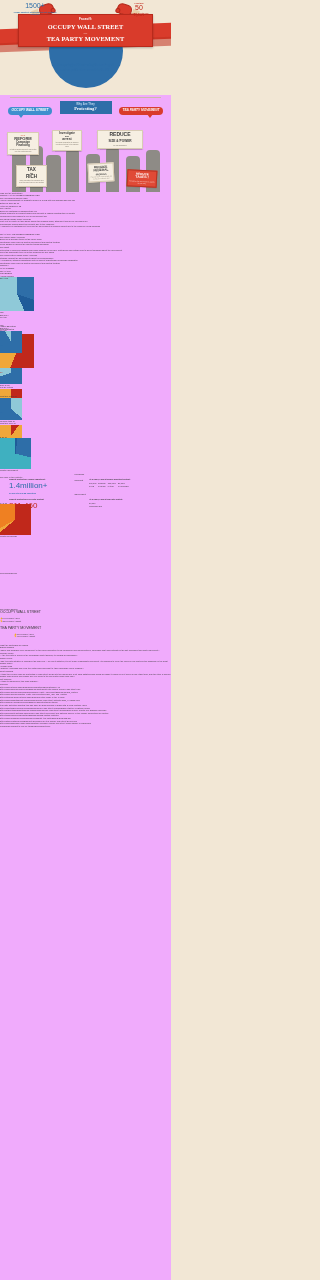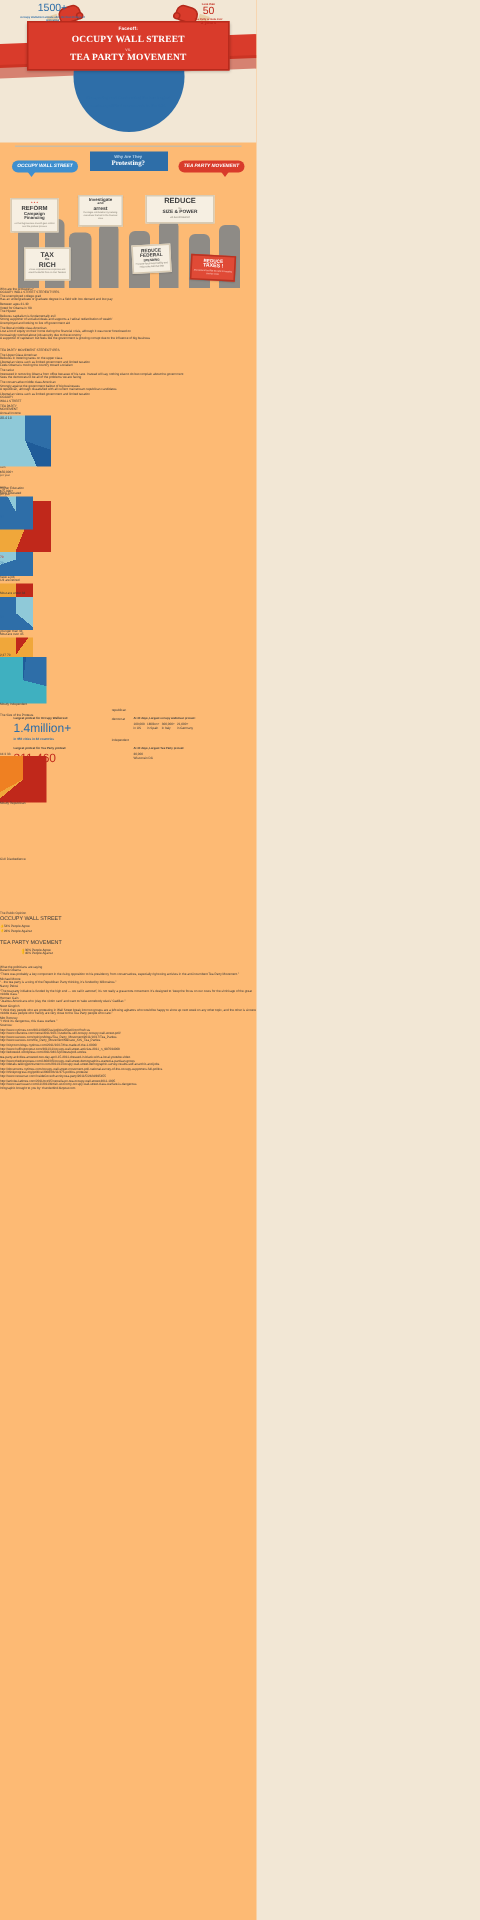--- a/index.html
+++ b/index.html
@@ -4,21 +4,21 @@
 <style>
   * { box-sizing: border-box; margin:0; padding:0; }
   html,body { width:171px; }
   body {
     width:171px; height:1280px;
     background:#f2e7d5;
     font-family:"Liberation Sans", sans-serif;
     font-size:2.1px; line-height:1.25;
     color:#3b3b3b; overflow:hidden; position:relative;
   }
-  .page { width:171px; height:1280px; position:relative; overflow:hidden; background:#fdba74; }
+  .page { width:171px; height:1280px; position:relative; overflow:hidden; background:#f0abfc; }
 
   
   .header { position:relative; height:95px; background:#f2e7d5; overflow:hidden; }
   .ribbon-back { position:absolute; left:-6px; top:26px; width:183px; height:16px; background:#d93b2b; transform:skewY(-2.2deg); }
   .ribbon-back2 { position:absolute; left:-6px; top:40px; width:183px; height:9px; background:#c0301f; transform:skewY(-2.2deg); opacity:.55; }
   .blue-circle { position:absolute; left:50%; top:14px; width:74px; height:74px; margin-left:-37px; border-radius:50%; background:#2e6ea8; }
   .banner { position:absolute; left:18px; top:14px; width:135px; background:#d93b2b; border:0.7px solid #b82a1c; text-align:center; padding:3px 2px 3.5px; box-shadow:0 1px 2px rgba(0,0,0,.25); }
   .banner .faceoff { font-size:3.1px; font-weight:bold; color:#fff; letter-spacing:.1px; margin-bottom:1.5px; }
   .banner h1 { font-family:"Liberation Serif", serif; font-size:6.3px; font-weight:bold; color:#fff; letter-spacing:.15px; line-height:1.22; }
   .banner .vs { font-size:2.4px; color:#f3b6ae; font-weight:bold; margin:.5px 0; }

